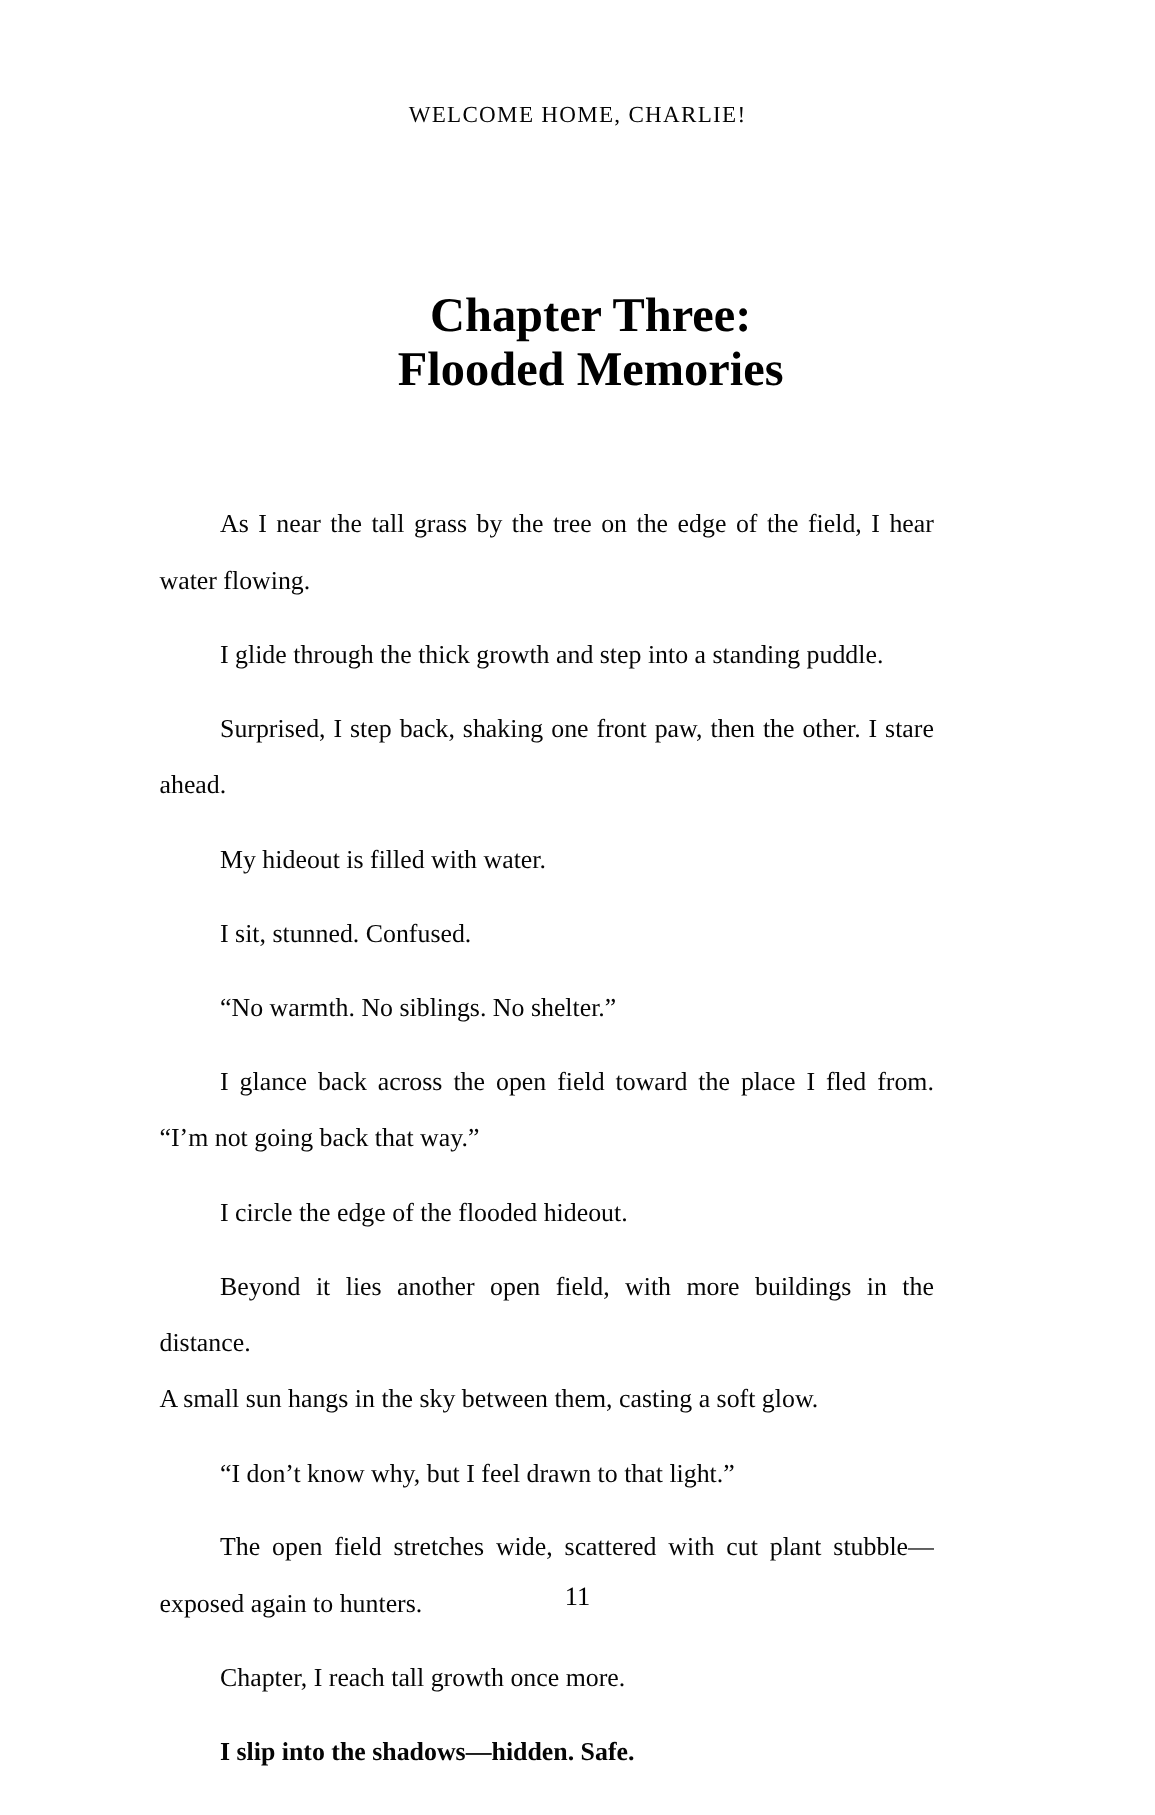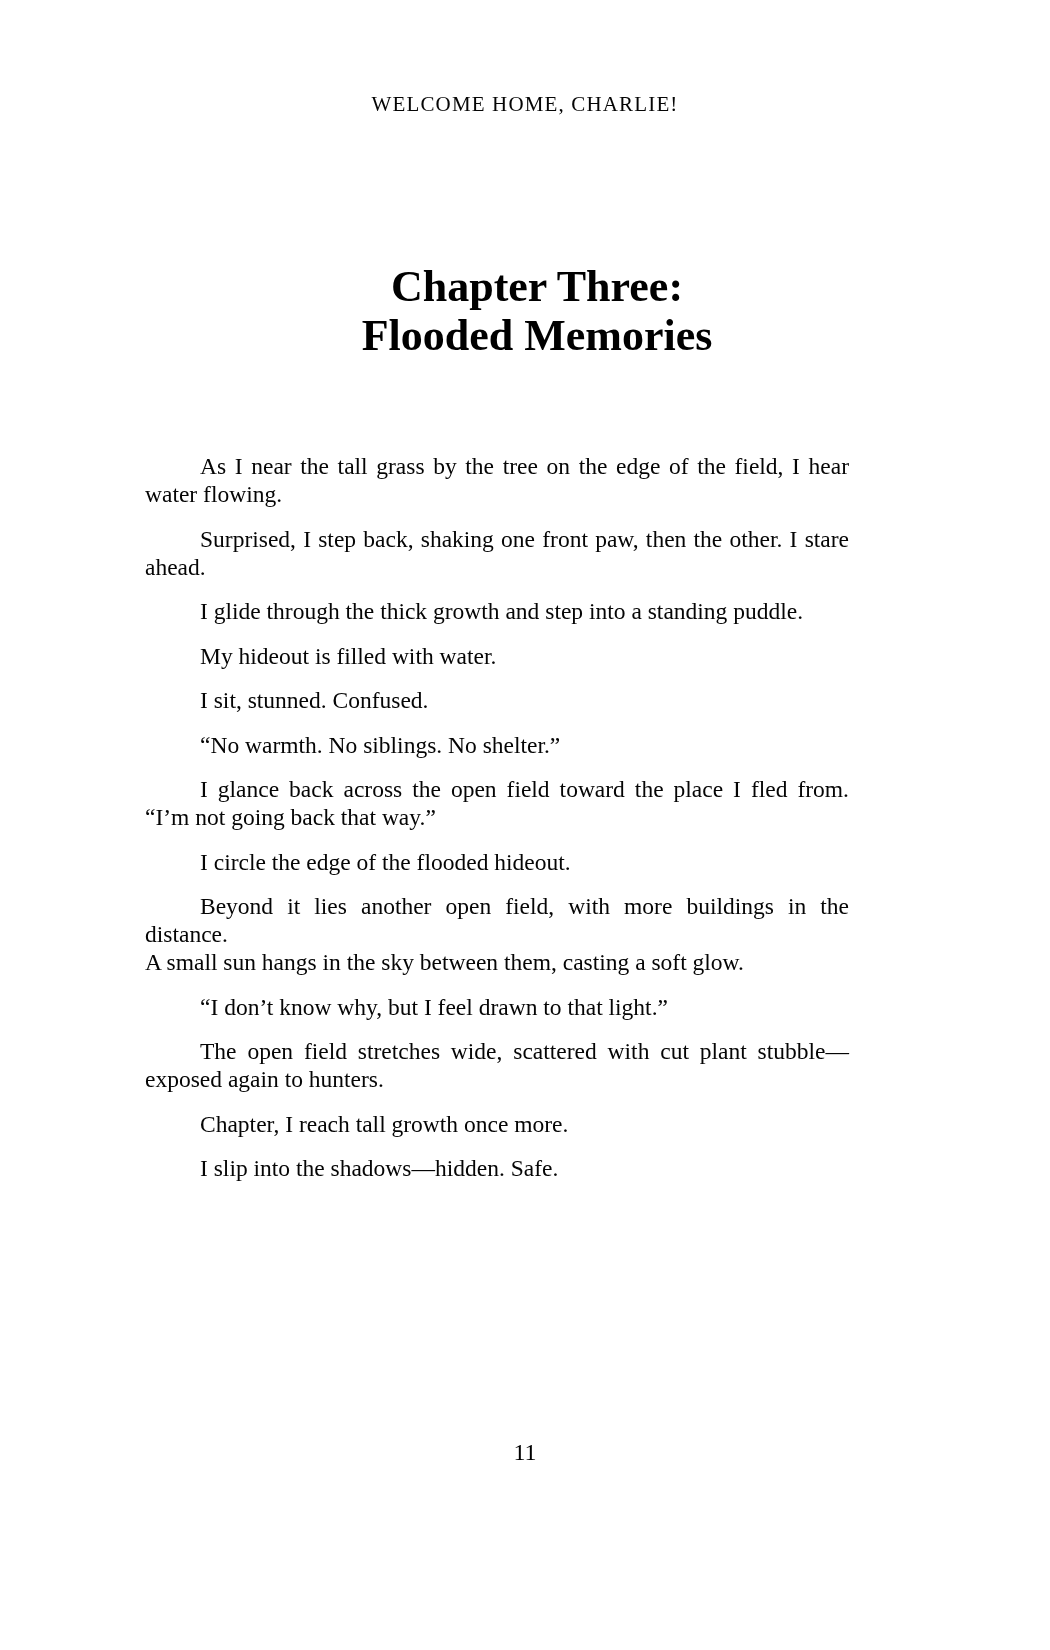--- a/index.html
+++ b/index.html
@@ -49,32 +49,33 @@
     margin-left: 24px;
   }
 
   
   .body-text {
     position: absolute;
     top: 452px;
     left: 145px;
     width: 704px;
     font-size: 23.5px;
-    line-height: 28px;
+    line-height: 51px;
     text-align: justify;
     text-justify: inter-word;
     color: #050505;
   }
   .para {
     margin: 0 0 16.5px 0;
     text-indent: 55px;
     text-align: justify;
   }
   .para:last-child {
     margin-bottom: 0;
+    font-weight: bold;
   }
   
   .para > .runon {
     display: block;
     text-indent: 0;
     text-align: left;
   }
 
   
   .folio {
@@ -100,25 +101,25 @@
     <span class="title-line">Flooded Memories</span>
   </div>
 
   <div class="body-text">
 
     <p class="para">
       <span>As I near the tall grass by the tree on the edge of the field, I hear water flowing.</span>
     </p>
 
     <p class="para">
-      <span>Surprised, I step back, shaking one front paw, then the other. I stare ahead.</span>
+      <span>I glide through the thick growth and step into a standing puddle.</span>
     </p>
 
     <p class="para">
-      <span>I glide through the thick growth and step into a standing puddle.</span>
+      <span>Surprised, I step back, shaking one front paw, then the other. I stare ahead.</span>
     </p>
 
     <p class="para">
       <span>My hideout is filled with water.</span>
     </p>
 
     <p class="para">
       <span>I sit, stunned. Confused.</span>
     </p>
 

